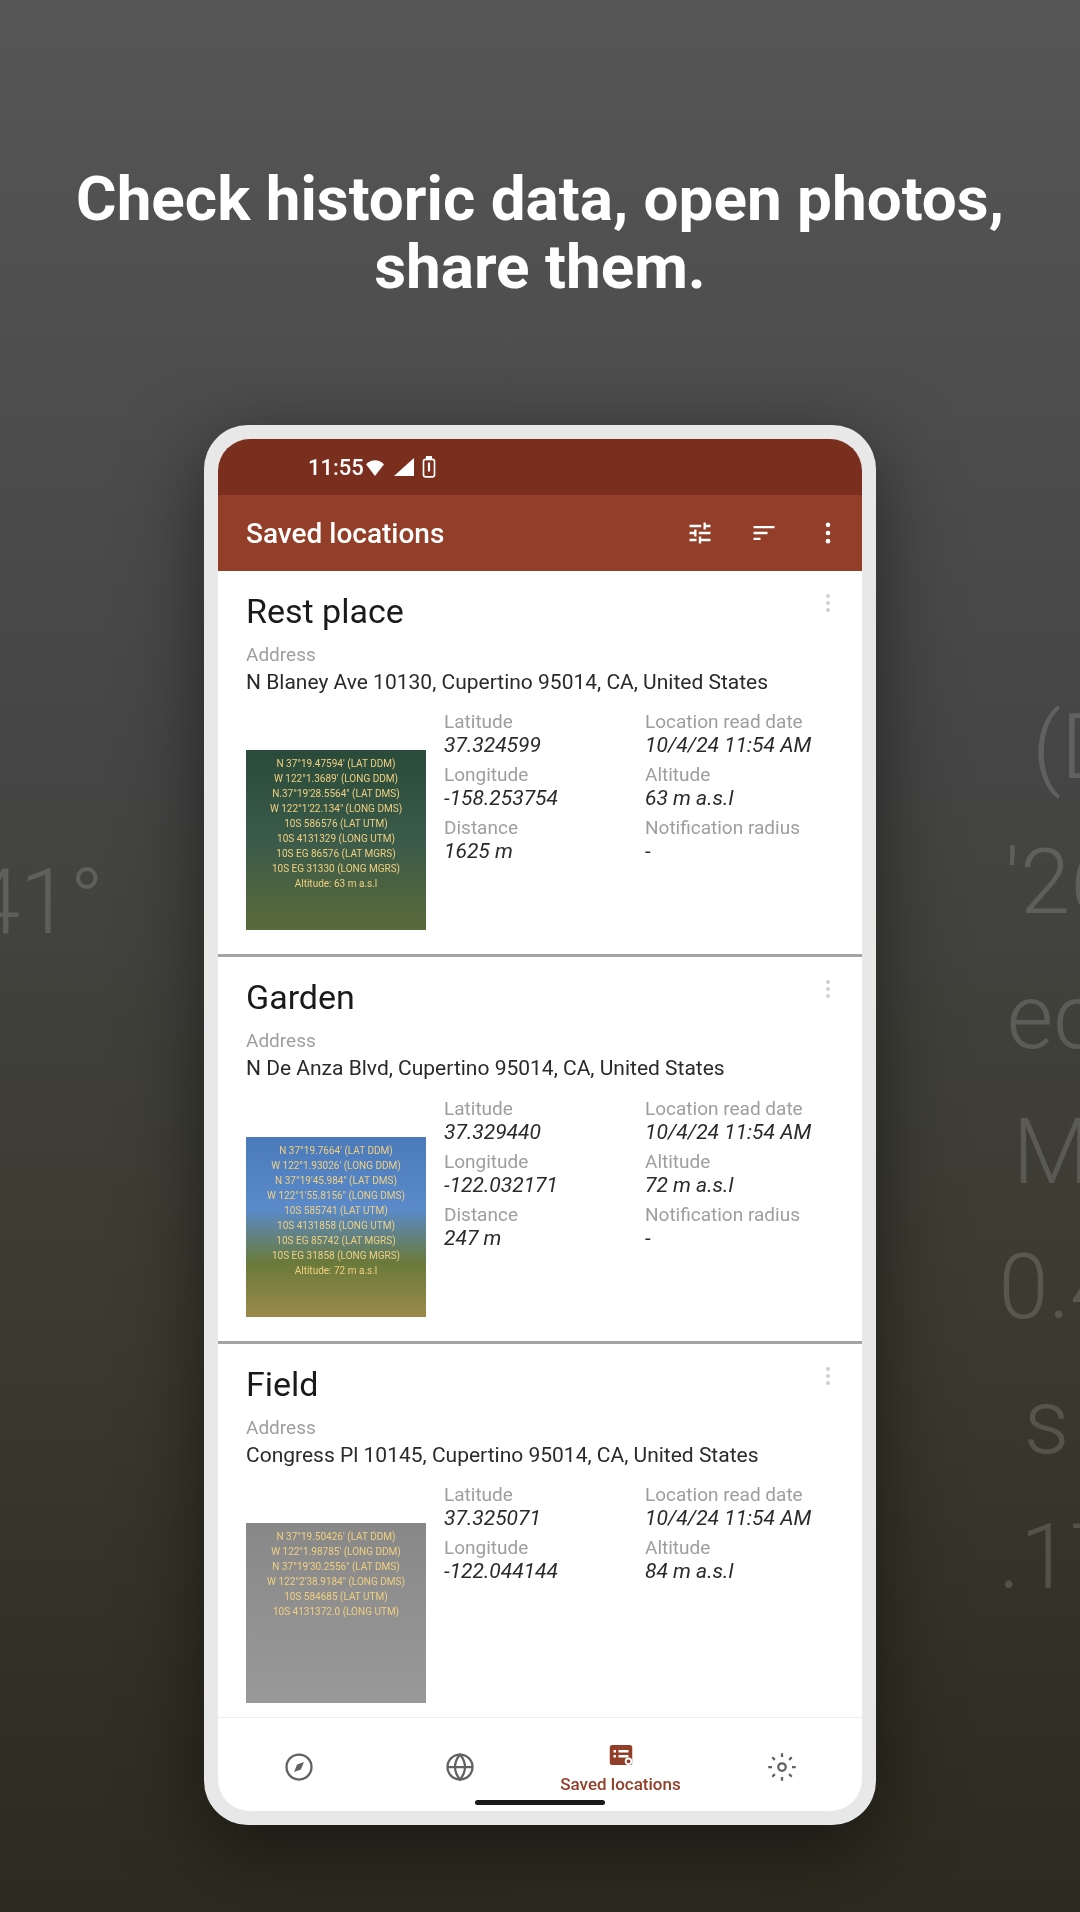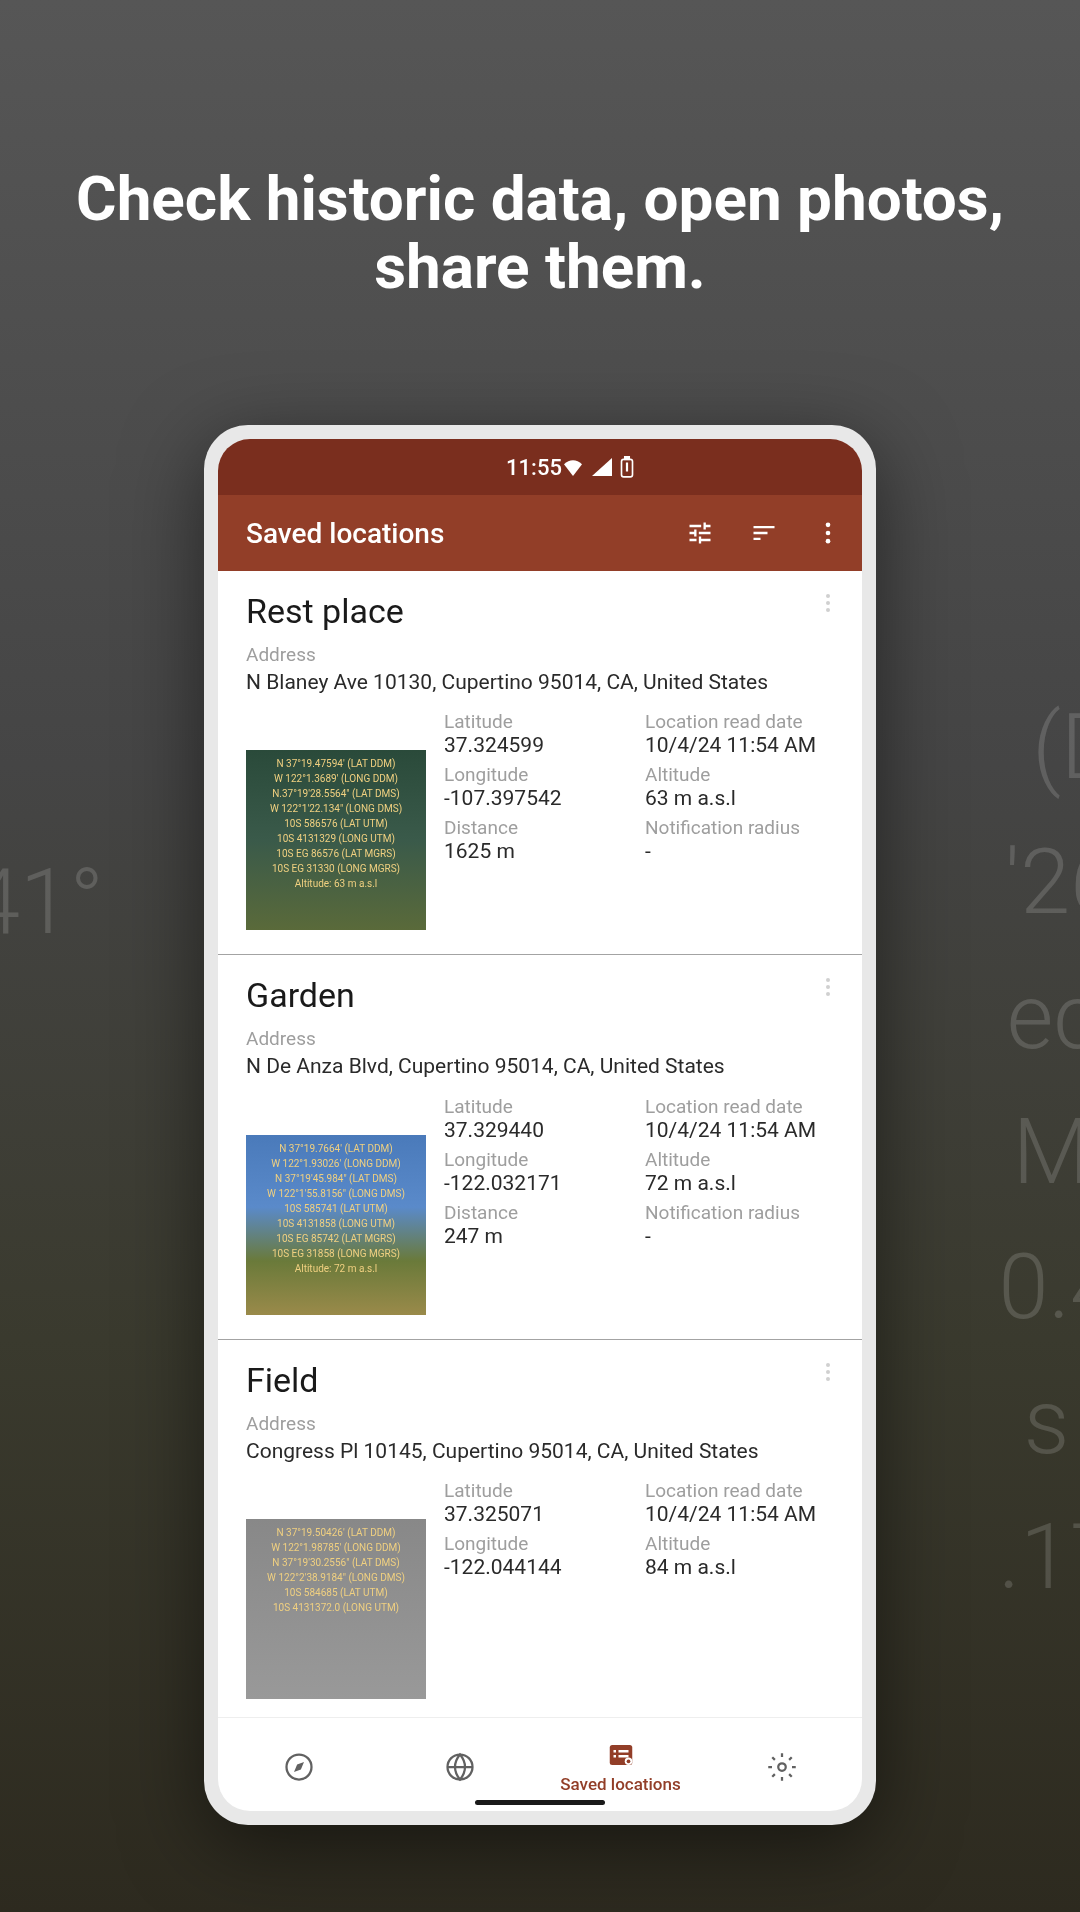--- a/index.html
+++ b/index.html
@@ -64,21 +64,21 @@
       background: #fff;
       border-radius: 32px;
       overflow: hidden;
       display: flex;
       flex-direction: column;
     }
     .status-bar {
       height: 56px;
       background: #7a2e1e;
       display: flex;
-      justify-content: center;
+      justify-content: flex-start;
       align-items: center;
       padding: 0 30px 0 90px;
       color: #fff;
       font-size: 22px;
       font-weight: 500;
     }
     .status-icons { display: flex; gap: 8px; align-items: center; }
     .app-bar {
       height: 76px;
       background: #923e28;
@@ -105,21 +105,21 @@
       justify-content: center;
       cursor: pointer;
     }
     .content {
       flex: 1;
       overflow: hidden;
       background: #fff;
     }
     .location-card {
       padding: 20px 28px 24px 28px;
-      border-bottom: 1px solid #a3a3a3;
+      border-bottom: 3px solid #a3a3a3;
       position: relative;
     }
     .card-title {
       font-size: 34px;
       font-weight: 400;
       color: #1a1a1a;
       margin-bottom: 12px;
     }
     .card-menu {
       position: absolute;
@@ -170,20 +170,21 @@
     .det-col { flex: 1; }
     .det-label {
       font-size: 19px;
       color: #9e9e9e;
       margin-top: 0;
     }
     .det-value {
       font-size: 21px;
       color: #2a2a2a;
       margin-bottom: 6px;
+      font-style: italic;
     }
     .bottom-nav {
       height: 94px;
       border-top: 1px solid #eee;
       display: flex;
       align-items: center;
       justify-content: space-around;
       padding: 8px 0 4px 0;
       position: relative;
     }
@@ -286,21 +287,21 @@
               <div class="thumb-line">10S 4131329 (LONG UTM)</div>
               <div class="thumb-line">10S EG 86576 (LAT MGRS)</div>
               <div class="thumb-line">10S EG 31330 (LONG MGRS)</div>
               <div class="thumb-line">Altitude: 63 m a.s.l</div>
             </div>
       <div class="det-cols">
         <div class="det-col">
           <div class="det-label">Latitude</div>
           <div class="det-value">37.324599</div>
           <div class="det-label">Longitude</div>
-          <div class="det-value">-107.397542</div>
+          <div class="det-value">-158.253754</div>
           <div class="det-label">Distance</div>
                 <div class="det-value">1625 m</div>
         </div>
         <div class="det-col">
           <div class="det-label">Location read date</div>
           <div class="det-value">10/4/24 11:54 AM</div>
           <div class="det-label">Altitude</div>
           <div class="det-value">63 m a.s.l</div>
           <div class="det-label">Notification radius</div>
                 <div class="det-value">-</div>

